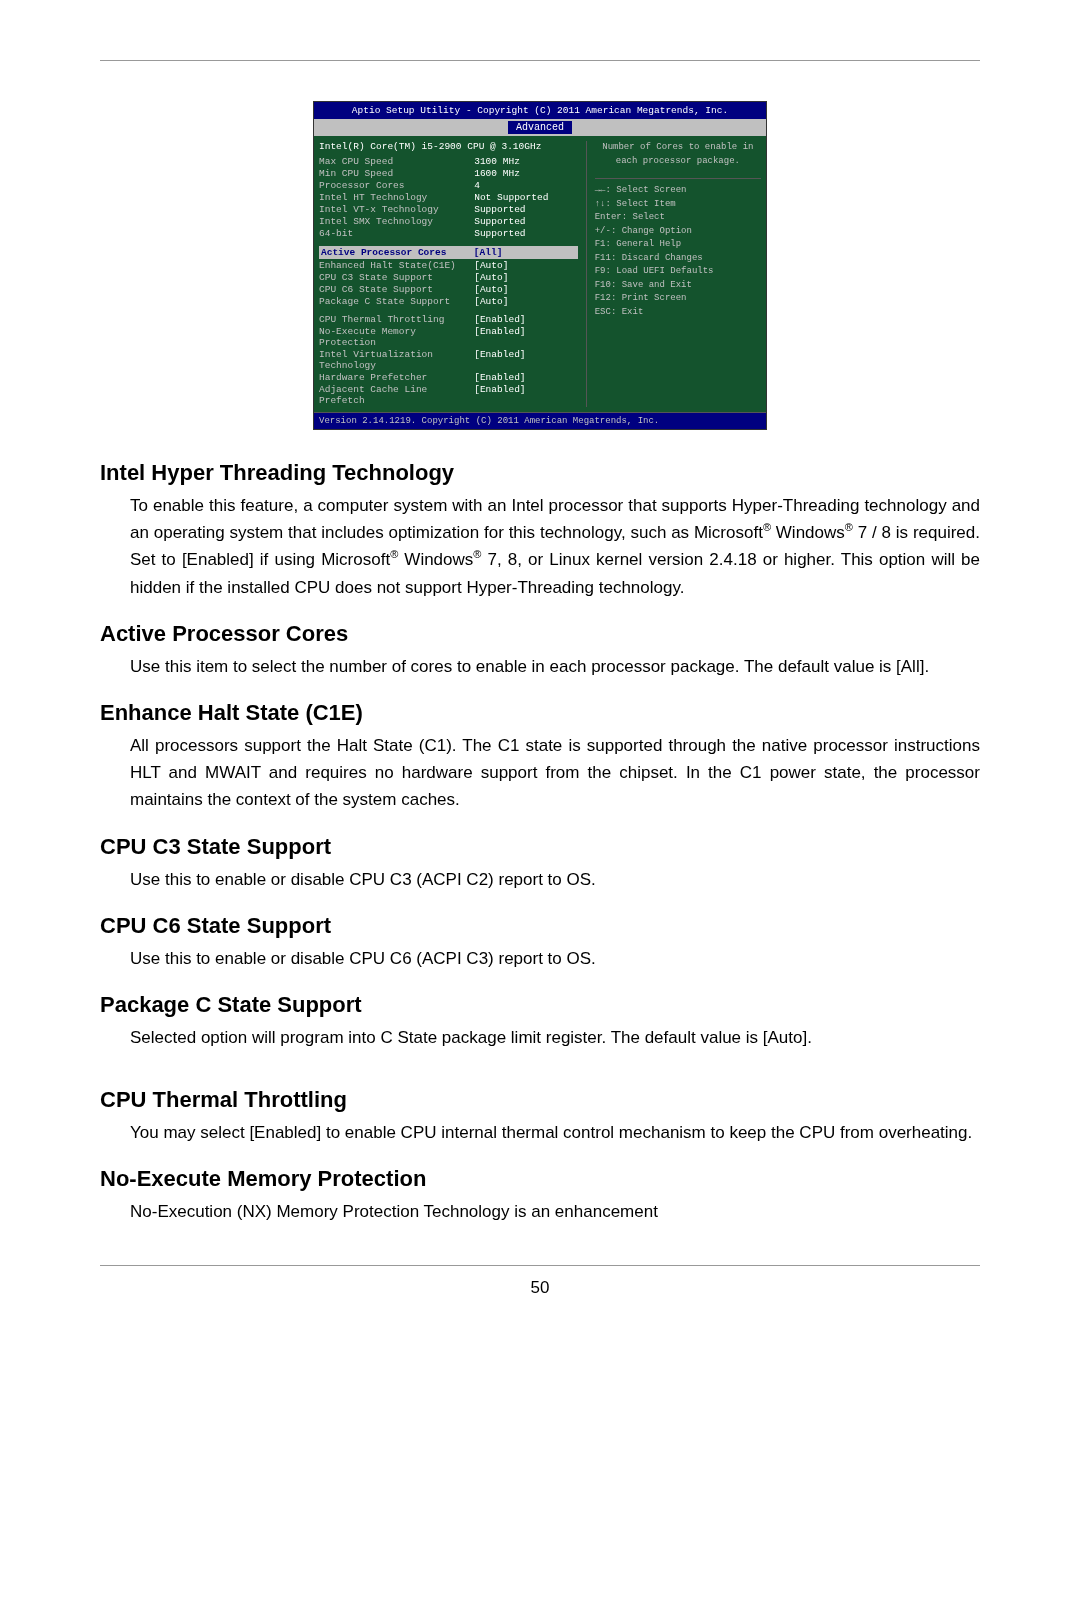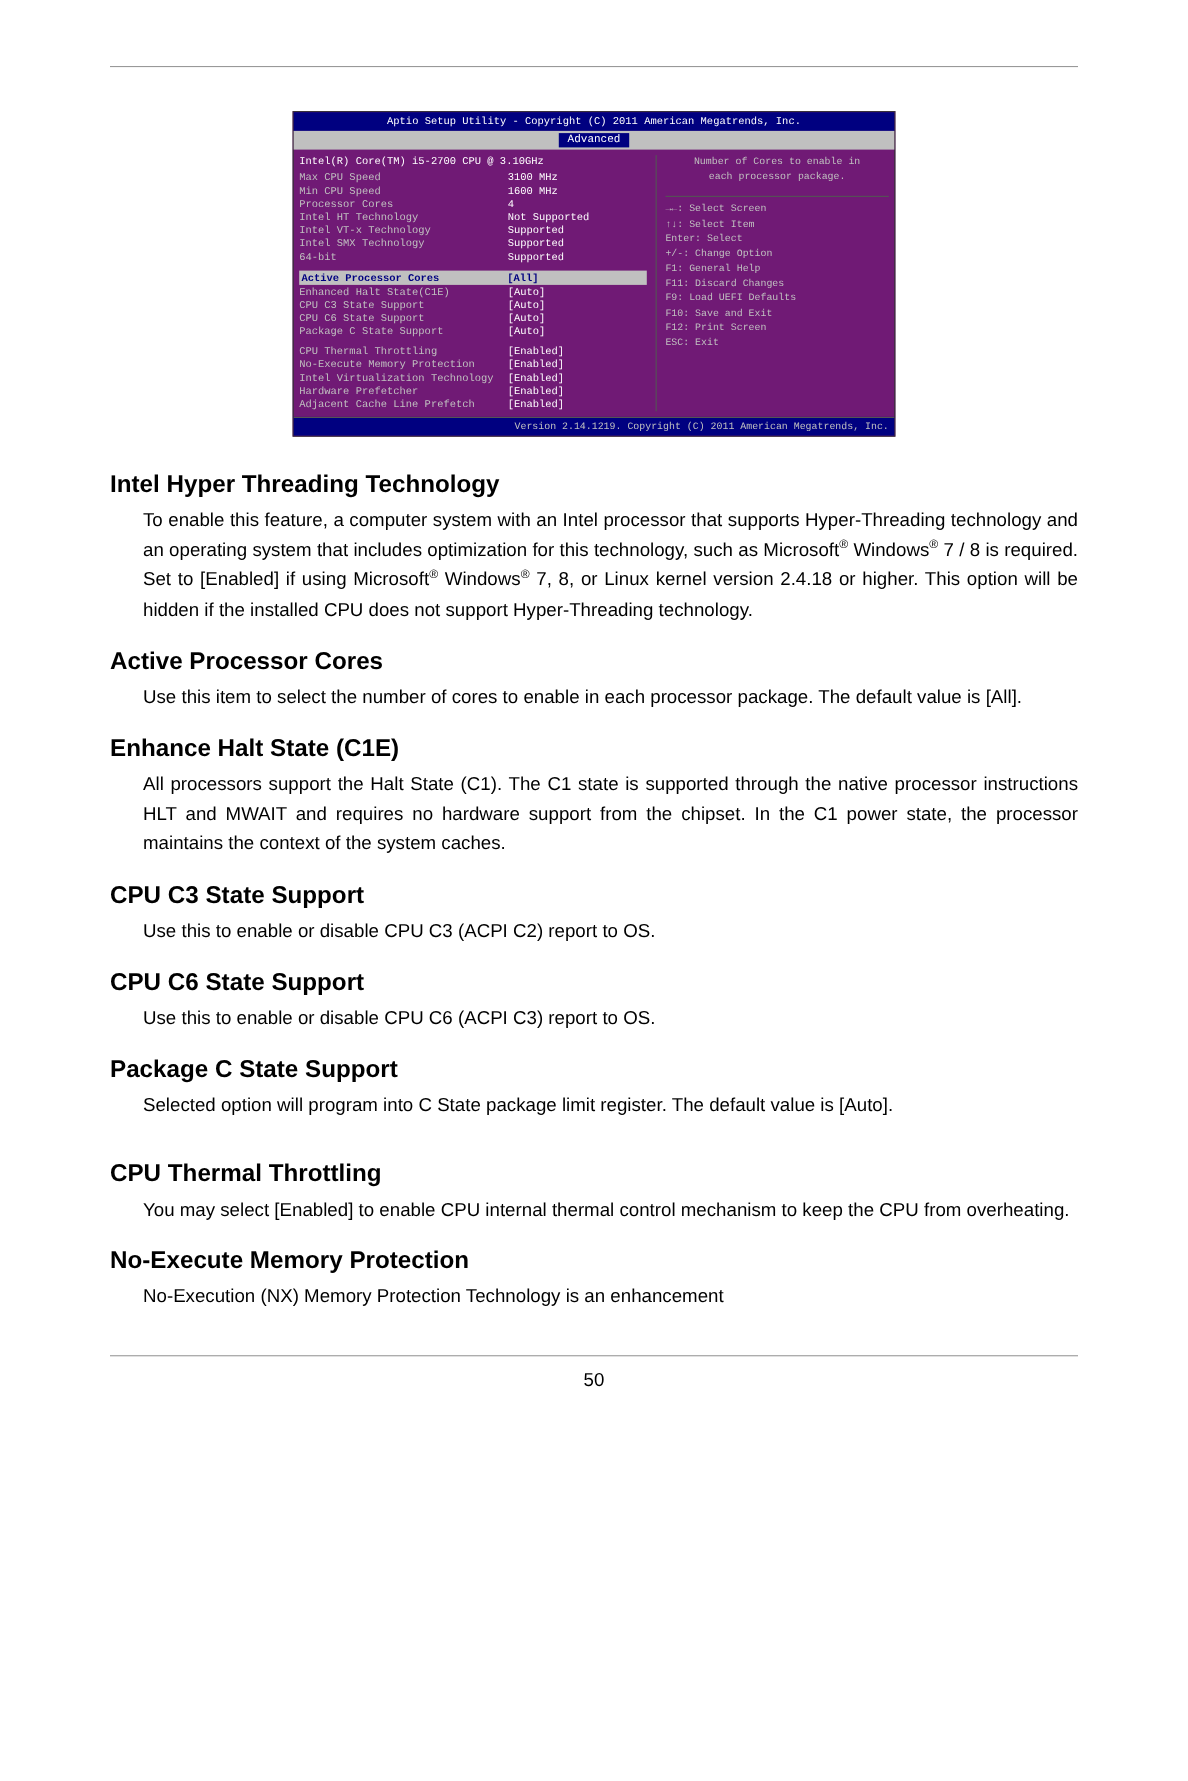--- a/index.html
+++ b/index.html
@@ -28,24 +28,24 @@
     
     .section-title {
       font-size: 26px;
       font-weight: bold;
       font-family: Arial, Helvetica, sans-serif;
       margin-bottom: 20px;
     }
 
     
     .bios-screenshot {
-      width: 548px;
+      width: 454px;
       margin: 0 auto 30px auto;
       border: 1px solid #333;
-      background: #701a75;
+      background: #14532d;
       font-family: 'Courier New', Courier, monospace;
       font-size: 10px;
       color: #c0c0c0;
       padding: 0;
       display: block;
     }
 
     .bios-header {
       background: #000080;
       color: #ffffff;
@@ -111,21 +111,21 @@
       font-weight: bold;
     }
 
     .bios-spacer {
       height: 6px;
     }
 
     .bios-footer {
       background: #000080;
       color: #c0c0c0;
-      text-align: right;
+      text-align: left;
       padding: 3px 5px;
       font-size: 9px;
       border-top: 1px solid #555;
     }
 
     .bios-right-section1 {
       margin-bottom: 10px;
       font-size: 9px;
       line-height: 1.5;
       text-align: center;
@@ -188,21 +188,21 @@
   <hr class="top-rule">
 
 
   <div class="bios-screenshot">
     <div class="bios-header">Aptio Setup Utility - Copyright (C) 2011 American Megatrends, Inc.</div>
     <div class="bios-tab-bar">
       <span class="bios-tab-selected">Advanced</span>
     </div>
     <div class="bios-body">
       <div class="bios-left">
-        <div class="bios-label" style="color:#ffffff; margin-bottom:4px;">Intel(R) Core(TM) i5-2700 CPU @ 3.10GHz</div>
+        <div class="bios-label" style="color:#ffffff; margin-bottom:4px;">Intel(R) Core(TM) i5-2900 CPU @ 3.10GHz</div>
         <div class="bios-row">
           <span class="bios-label">Max CPU Speed</span>
           <span class="bios-value">3100 MHz</span>
         </div>
         <div class="bios-row">
           <span class="bios-label">Min CPU Speed</span>
           <span class="bios-value">1600 MHz</span>
         </div>
         <div class="bios-row">
           <span class="bios-label">Processor Cores</span>

